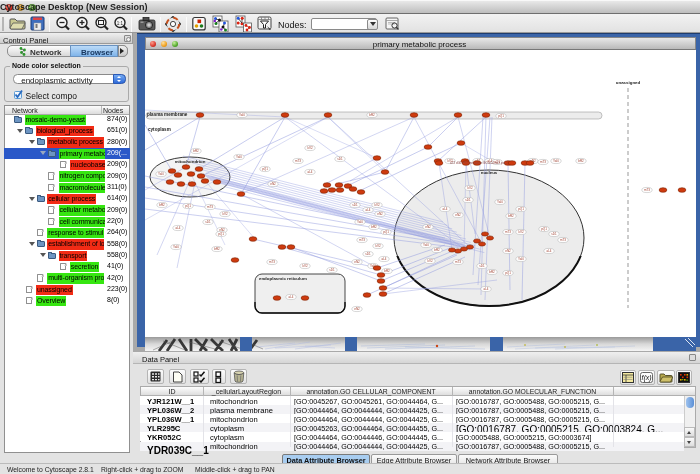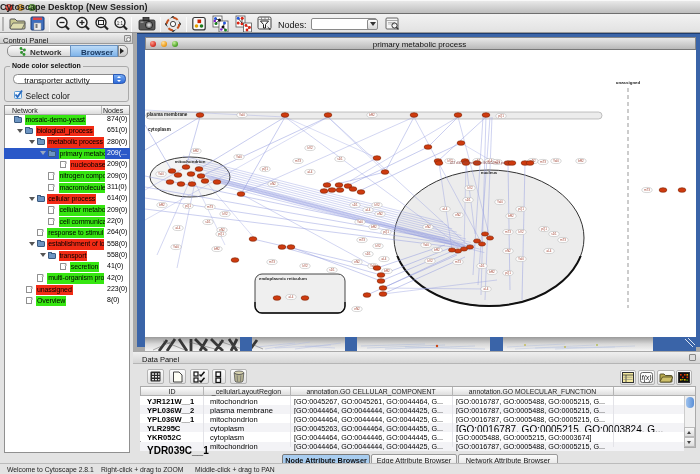--- a/index.html
+++ b/index.html
@@ -497,26 +497,26 @@
   </div>
 <div class="abs" style="left:30px;top:47.5px;font-size:8px;font-weight:bold;color:#333">Network</div>
 <div class="abs" style="left:81px;top:47.5px;font-size:8px;font-weight:bold;color:#17365e">Browser</div>
 
 <div class="abs" style="left:4px;top:66px;width:125px;height:36px;border:1px solid #aaa;border-radius:3px"></div>
 <div class="abs" style="left:10px;top:61.5px;background:#e3e3e3;padding:0 2px;font-size:7px;font-weight:bold;color:#111">Node color selection</div>
 <div class="abs" style="left:12.5px;top:74px;width:113px;height:9.5px;background:#fff;border:1px solid #8a8a8a;border-radius:4.5px"></div>
 <div class="abs" style="left:112.5px;top:74px;width:13px;height:9.5px;background:linear-gradient(#74aaf2,#2f6ad8);border:1px solid #2a5ab8;border-radius:0 4.5px 4.5px 0"></div>
 <div class="abs" style="left:116.8px;top:75.8px;width:0;height:0;border-left:2.3px solid transparent;border-right:2.3px solid transparent;border-bottom:2.8px solid #fff"></div>
 <div class="abs" style="left:116.8px;top:80px;width:0;height:0;border-left:2.3px solid transparent;border-right:2.3px solid transparent;border-top:2.8px solid #fff"></div>
-<div class="abs" style="left:14px;top:75.6px;width:86px;text-align:center;font-size:8px;color:#111">transporter activity</div>
+<div class="abs" style="left:14px;top:75.6px;width:86px;text-align:center;font-size:8px;color:#111">endoplasmic activity</div>
 <div class="abs" style="left:13.5px;top:90.5px;width:8px;height:8px;background:linear-gradient(#fdfdfd,#dcecfa);border:1.2px solid #5b9bd5;border-radius:1.5px"></div>
 <svg class="abs" style="left:14px;top:88.5px" width="10" height="10" viewBox="0 0 10 10">
     <path d="M1.5 5.5 L3.5 8 L8 1.5" fill="none" stroke="#2a6bc0" stroke-width="1.8"></path>
   </svg>
-<div class="abs" style="left:25.5px;top:91px;font-size:8.5px;color:#111">Select color</div>
+<div class="abs" style="left:25.5px;top:91px;font-size:8.5px;color:#111">Select compo</div>
 
 <div class="abs" style="left:4px;top:105px;width:126px;height:348px;background:#fff;border:1px solid #909090"></div>
 <div class="abs" style="left:5px;top:106px;width:124px;height:9px;background:linear-gradient(#fdfdfd,#dcdcdc);border-bottom:1px solid #aaa"></div>
 <div class="abs" style="left:12px;top:107px;font-size:7px;color:#222">Network</div>
 <div class="abs" style="left:103px;top:107px;font-size:7px;color:#222">Nodes</div>
 <div class="abs" style="left:100.5px;top:106px;width:1px;height:9px;background:#bbb"></div>
 <div class="abs" style="left:4px;top:105px;width:126px;height:348px;overflow:hidden">
     <div style="position:absolute;left:10.0px;top:11.6px;width:8px;height:6px;background:#6d95c2;border:1px solid #3a5a80;border-radius:1px"></div>
     <div style="position:absolute;left:10.0px;top:10.6px;width:4.5px;height:2px;background:#6d95c2;border:1px solid #3a5a80;border-bottom:none;border-radius:1px 1px 0 0"></div>
     <div style="position:absolute;left:20.6px;top:9.6px;height:10.4px;line-height:10.4px;background:#36e611;font-size:7px;letter-spacing:-0.1px;color:#000;padding:0 1px;white-space:nowrap;overflow:hidden;max-width:80px">mosaic-demo-yeast</div>
@@ -729,21 +729,21 @@
 <div class="abs" style="left:613px;top:396px;width:1px;height:51px;background:#e3e3e8"></div>
 
 <div class="abs" style="left:684px;top:396px;width:11px;height:51px;background:#f0f0f0;border-left:1px solid #ccc"></div>
 <div class="abs" style="left:685.5px;top:397px;width:8px;height:11px;background:linear-gradient(90deg,#9ec2ee,#5a8fd6);border-radius:4px"></div>
 <div class="abs" style="left:684px;top:427px;width:11px;height:10px;background:linear-gradient(#fafafa,#ddd);border:1px solid #bbb"></div>
 <div class="abs" style="left:687px;top:430.5px;width:0;height:0;border-left:2.5px solid transparent;border-right:2.5px solid transparent;border-bottom:3.5px solid #444"></div>
 <div class="abs" style="left:684px;top:437px;width:11px;height:10px;background:linear-gradient(#fafafa,#ddd);border:1px solid #bbb"></div>
 <div class="abs" style="left:687px;top:440.5px;width:0;height:0;border-left:2.5px solid transparent;border-right:2.5px solid transparent;border-top:3.5px solid #444"></div>
 
 <div class="abs" style="left:282px;top:454px;width:88px;height:11px;background:#a8cdf0;border:1px solid #7a7a7a;border-radius:2px"></div>
-<div class="abs" style="left:282px;top:455.5px;width:88px;text-align:center;font-size:7.3px;font-weight:bold;color:#111">Node Attribute Browser</div>
+<div class="abs" style="left:282px;top:455.5px;width:88px;text-align:center;font-size:7.3px;font-weight:bold;color:#111">Data Attribute Browser</div>
 <div class="abs" style="left:371px;top:454px;width:86px;height:11px;background:linear-gradient(#fafafa,#e8e8e8);border:1px solid #999;border-radius:2px"></div>
 <div class="abs" style="left:371px;top:455.5px;width:86px;text-align:center;font-size:7.3px;color:#111">Edge Attribute Browser</div>
 <div class="abs" style="left:458px;top:454px;width:100px;height:11px;background:linear-gradient(#fafafa,#e8e8e8);border:1px solid #999;border-radius:2px"></div>
 <div class="abs" style="left:458px;top:455.5px;width:100px;text-align:center;font-size:7.3px;color:#111">Network Attribute Browser</div>
 
 <div class="abs" style="left:0;top:463px;width:700px;height:11px;background:#e3e3e3;border-top:1px solid #bbb"></div>
 <div class="abs" style="left:7px;top:466px;font-size:6.8px;color:#222">Welcome to Cytoscape 2.8.1</div>
 <div class="abs" style="left:101px;top:466px;font-size:6.8px;color:#222">Right-click + drag to ZOOM</div>
 <div class="abs" style="left:195px;top:466px;font-size:6.8px;color:#222">Middle-click + drag to PAN</div>
 

